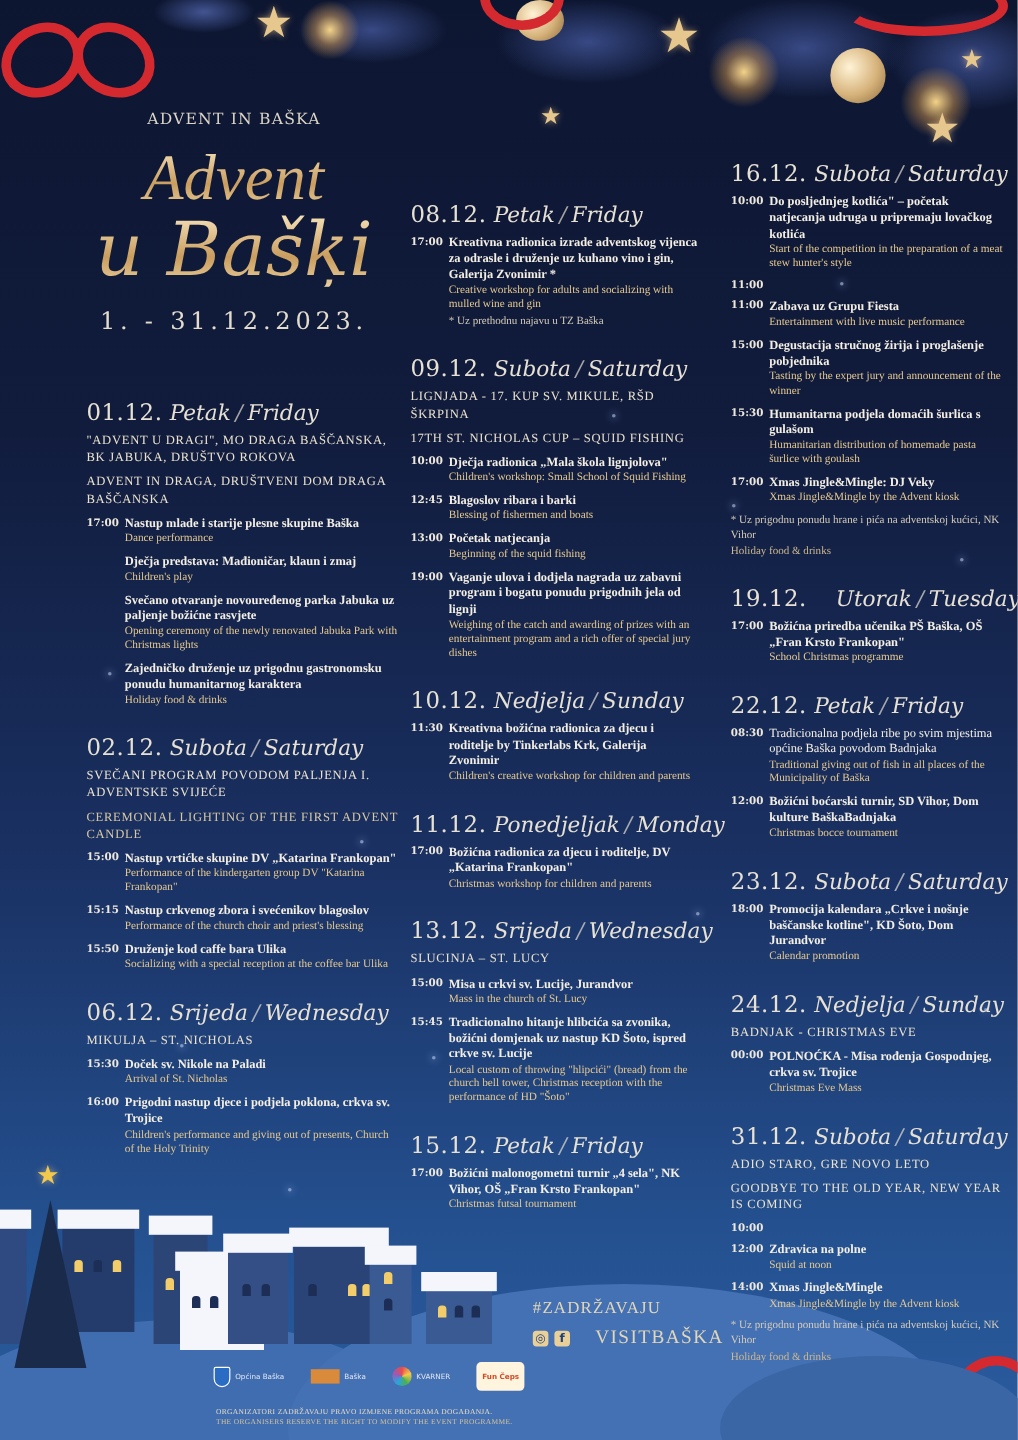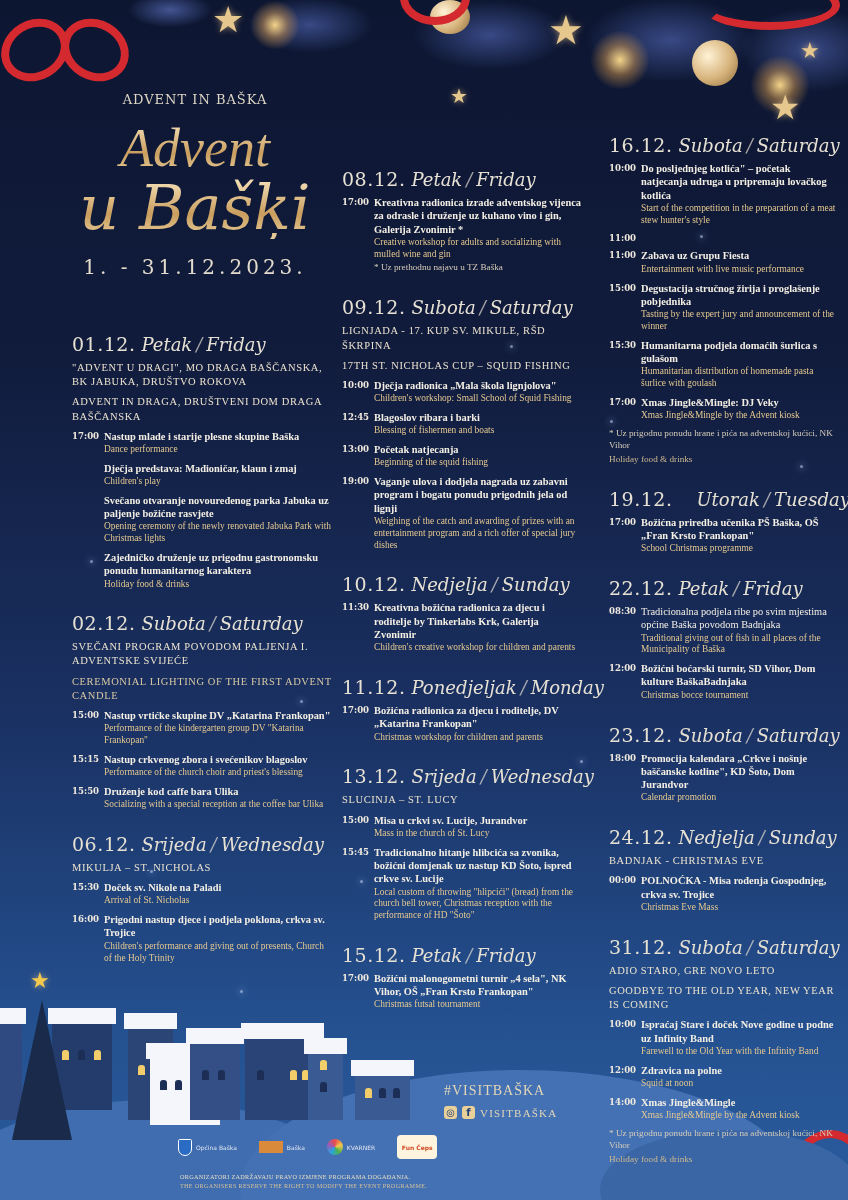--- a/index.html
+++ b/index.html
@@ -59,21 +59,21 @@
   .ev-hr { font-family: "Liberation Serif", serif; font-weight: bold; font-size: 10.4px; line-height: 1.28; color: #f4efe4; }
   .ev-en { font-family: "Liberation Serif", serif; font-size: 9.4px; line-height: 1.25; color: #e4c890; margin-top: 1px; }
   .note { font-family: "Liberation Serif", serif; font-size: 9.2px; line-height: 1.3; color: #d5ccb9; margin-top: 2px; }
   .note.en { color: #cdb88f; }
 
   
   .footer-social { position: absolute; left: 444px; top: 1083px; }
   .hashtag { font-family: "Liberation Serif", serif; font-size: 14px; letter-spacing: 1px; color: #e2d6b8; }
   .social-row { display: flex; align-items: center; gap: 5px; margin-top: 7px; }
   .soc-ic { width: 13px; height: 13px; background: #e9cf98; border-radius: 3px; color: #1d3f7a; font-size: 10px; font-weight: bold; font-family: "DejaVu Sans", sans-serif; display: flex; align-items: center; justify-content: center; }
-  .soc-handle { font-family: "Liberation Serif", serif; font-size: 11px; letter-spacing: 1.2px; color: #e2d6b8; margin-left: 0; }
+  .soc-handle { font-family: "Liberation Serif", serif; font-size: 16px; letter-spacing: 1.2px; color: #e2d6b8; margin-left: 16px; }
   .logos { position: absolute; left: 178px; top: 1135px; display: flex; align-items: center; gap: 22px; }
   .logo { display: flex; align-items: center; gap: 4px; font-size: 6px; color: #e4e8f3; font-family: "DejaVu Sans", sans-serif; }
   .shield { width: 14px; height: 17px; background: #2a6bc4; border: 1px solid #fff; border-radius: 2px 2px 8px 8px; }
   .baska-mark { width: 24px; height: 12px; background: #d98a3b; }
   .kv-mark { width: 16px; height: 16px; border-radius: 50%; background: conic-gradient(#e94b4b,#f2c94c,#4caf50,#2aa3e0,#9b59b6,#e94b4b); }
   .fun-mark { width: 40px; height: 24px; background: #fff4de; border-radius: 4px; color: #d24a25; font-weight: bold; font-size: 6px; display:flex; align-items:center; justify-content:center; }
   .disclaimer { position: absolute; left: 180px; top: 1172px; font-family: "Liberation Serif", serif; font-size: 6.2px; letter-spacing: .3px; color: #e6dcc3; line-height: 1.5; }
   .disclaimer .en { color: #d2c19b; }
 </style>
 </head>
@@ -434,24 +434,20 @@
           <div class="ev-en">Christmas Eve Mass</div>
         </div>
       </div>
     </div>
     <div class="day">
       <div class="day-head"><span class="date">31.12.</span><span style="margin-left: 6px;">Subota</span><span class="sep">/</span><span>Saturday</span></div>
       <div class="subtitle">Adio staro, gre novo leto</div>
       <div class="subtitle">Goodbye to the old year, new year is coming</div>
       <div class="event">
         <div class="time">10:00</div>
-        <div class="ev-body">
-          <div class="ev-hr">Ispraćaj Stare i doček Nove godine u podne uz Infinity Band</div>
-          <div class="ev-en">Farewell to the Old Year with the Infinity Band</div>
-        </div>
       </div>
       <div class="event">
         <div class="time">12:00</div>
         <div class="ev-body">
           <div class="ev-hr">Zdravica na polne</div>
           <div class="ev-en">Squid at noon</div>
         </div>
       </div>
       <div class="event">
         <div class="time">14:00</div>
@@ -459,21 +455,21 @@
           <div class="ev-hr">Xmas Jingle&amp;Mingle</div>
           <div class="ev-en">Xmas Jingle&amp;Mingle by the Advent kiosk</div>
         </div>
       </div>
       <div class="note">* Uz prigodnu ponudu hrane i pića na adventskoj kućici, NK Vihor</div>
       <div class="note en">Holiday food &amp; drinks</div>
     </div>
   </div>
 
 <div class="footer-social">
-  <div class="hashtag">#VISITBAŠKA</div>
+  <div class="hashtag">#ZADRŽAVAJU</div>
   <div class="social-row">
     <span class="soc-ic">◎</span>
     <span class="soc-ic">f</span>
     <span class="soc-handle">VISITBAŠKA</span>
   </div>
 </div>
 
 <div class="logos">
   <div class="logo">
     <span class="shield"></span>

